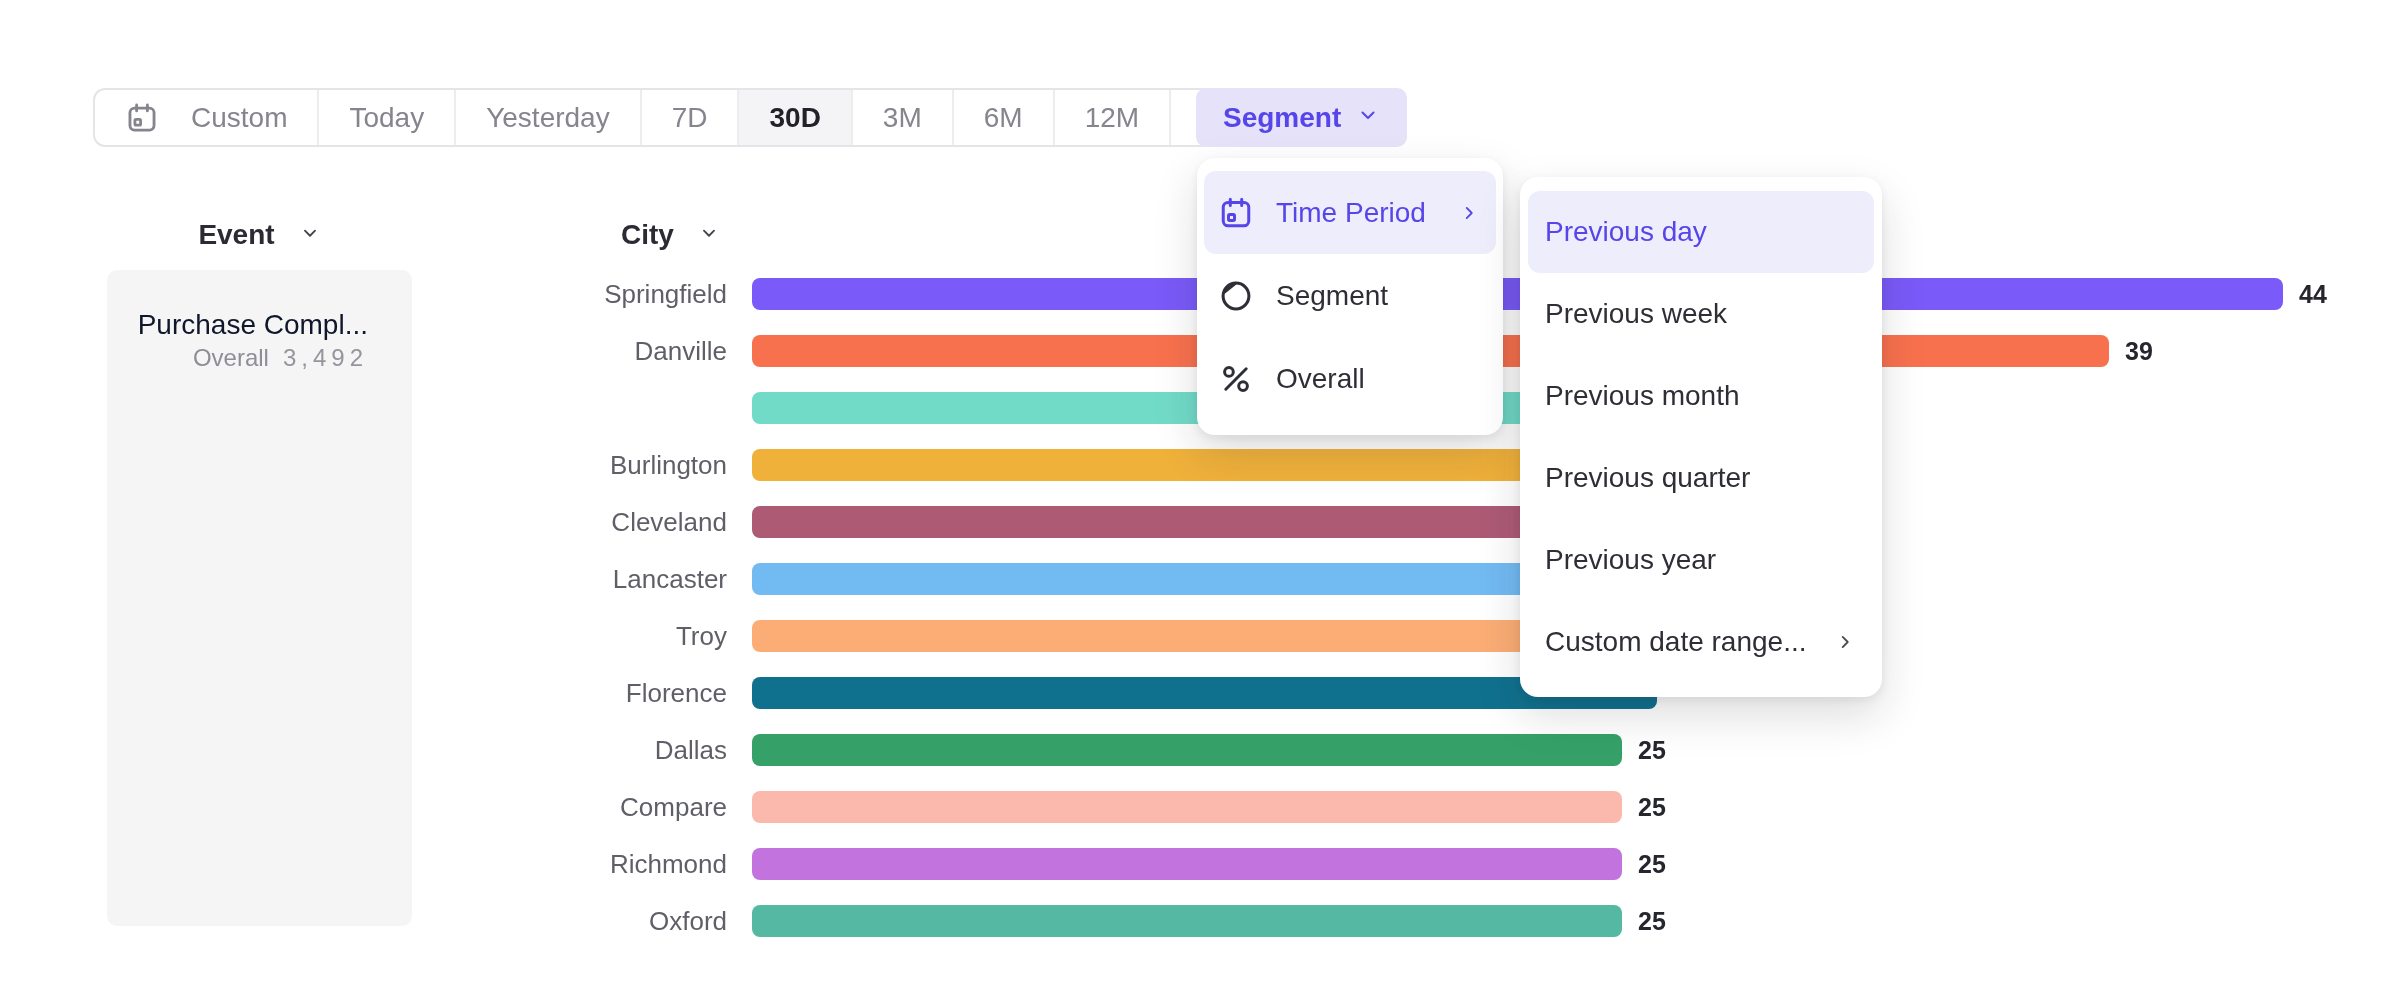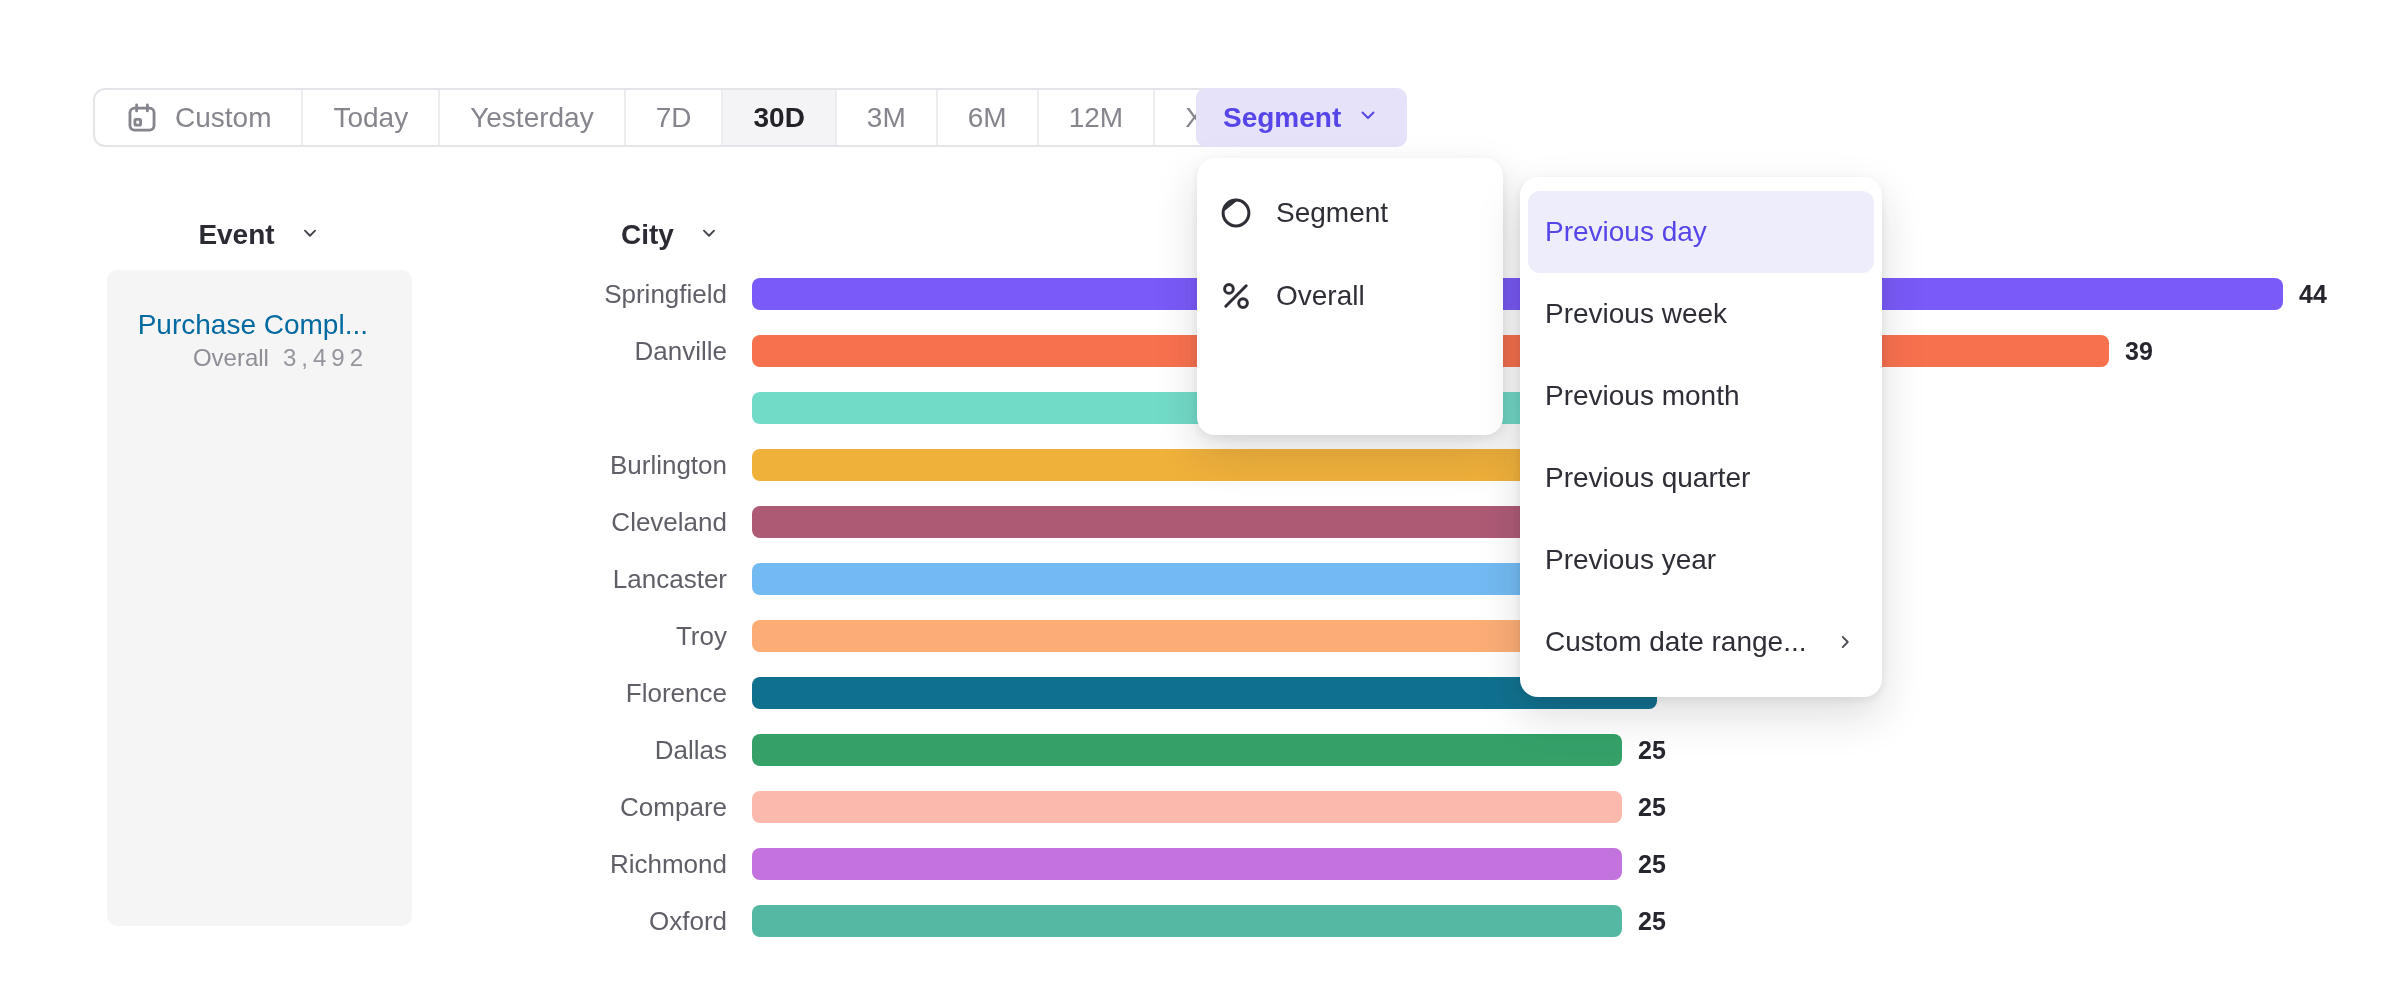--- a/index.html
+++ b/index.html
@@ -9,21 +9,21 @@
     -webkit-font-smoothing:antialiased;
   }
 
   
   .date-toolbar {
     position:absolute; left:93px; top:88px; height:59px;
     display:flex; align-items:stretch; box-sizing:border-box;
     border:2px solid #E5E5E9; border-radius:12px; background:#fff; overflow:hidden;
   }
   .tb-btn {
-    display:flex; align-items:center; justify-content:center; gap:16px;
+    display:flex; align-items:center; justify-content:center; gap:32px;
     padding:0 30px; font-size:28px; color:#85858D; white-space:nowrap;
     border-right:2px solid #EDEDF0; cursor:pointer; user-select:none;
   }
   .tb-btn:last-child { border-right:none; }
   .tb-btn.selected { background:#F4F4F6; color:#222228; font-weight:700; }
   .tb-btn svg { flex:0 0 auto; }
 
   .compare-btn {
     position:absolute; left:1196px; top:88px; height:59px; box-sizing:border-box;
     display:flex; align-items:center; gap:15px; padding:0 27px;
@@ -39,21 +39,21 @@
   .col-header svg { color:#43434B; }
   #event-header { left:107px; width:305px; justify-content:center; }
   #city-header  { left:621px; }
 
   
   .event-card {
     position:absolute; left:107px; top:270px; width:305px; height:656px;
     background:#F5F5F6; border-radius:10px; box-sizing:border-box;
     padding:38px 44px 0 20px; text-align:right; cursor:pointer;
   }
-  .event-name { font-size:28px; color:#0369a1; line-height:34px; }
+  .event-name { font-size:28px; color:#0f172a; line-height:34px; }
   .event-overall { margin-top:2px; font-size:24px; color:#8E8E96; }
   .event-overall .num { margin-left:14px; letter-spacing:5px; color:#95959D; }
 
   
   .bar-row { position:absolute; left:0; height:57px; width:2298px; }
   .bar-label {
     position:absolute; left:0; top:0; width:727px; height:57px;
     text-align:right; line-height:57px; font-size:26px; color:#5F5F68;
   }
   .bar {
@@ -204,20 +204,33 @@
         <div class="bar-value" style="left:1638px">25</div>
       </div>
       <div class="bar-row" style="top: 893px;">
         <div class="bar-label">Oxford</div>
         <div class="bar" style="width:870px;background:#55B8A2"></div>
         <div class="bar-value" style="left:1638px">25</div>
       </div>
     </div>
 
   <div class="menu" id="compare-menu">
+      <div class="m-item active">
+        <svg width="36" height="36" viewBox="0 0 24 24" fill="none" stroke="currentColor" stroke-width="2" stroke-linecap="round" stroke-linejoin="round">
+          <rect x="3.5" y="5" width="17" height="15.5" rx="3.2"></rect>
+          <path d="M8.2 2.8v4.2M15.8 2.8v4.2"></path>
+          <rect x="7" y="13" width="4" height="4" rx="0.8"></rect>
+        </svg>
+        <span>Time Period</span>
+        <span class="chev">
+          <svg width="22" height="22" viewBox="0 0 24 24" fill="none" stroke="currentColor" stroke-width="2" stroke-linecap="round" stroke-linejoin="round">
+            <path d="M9.5 6.5l5.5 5.5-5.5 5.5"></path>
+          </svg>
+        </span>
+      </div>
       <div class="m-item">
         <svg width="36" height="36" viewBox="0 0 24 24" fill="none" stroke="currentColor" stroke-width="2" stroke-linecap="round" stroke-linejoin="round">
           <circle cx="12" cy="12" r="8.6"></circle>
           <path d="M11.6 3.6 L4.3 9.4"></path>
         </svg>
         <span>Segment</span>
       </div>
       <div class="m-item">
         <svg width="36" height="36" viewBox="0 0 24 24" fill="none" stroke="currentColor" stroke-width="2" stroke-linecap="round" stroke-linejoin="round">
           <path d="M18.8 5.2 L5.2 18.8"></path>

